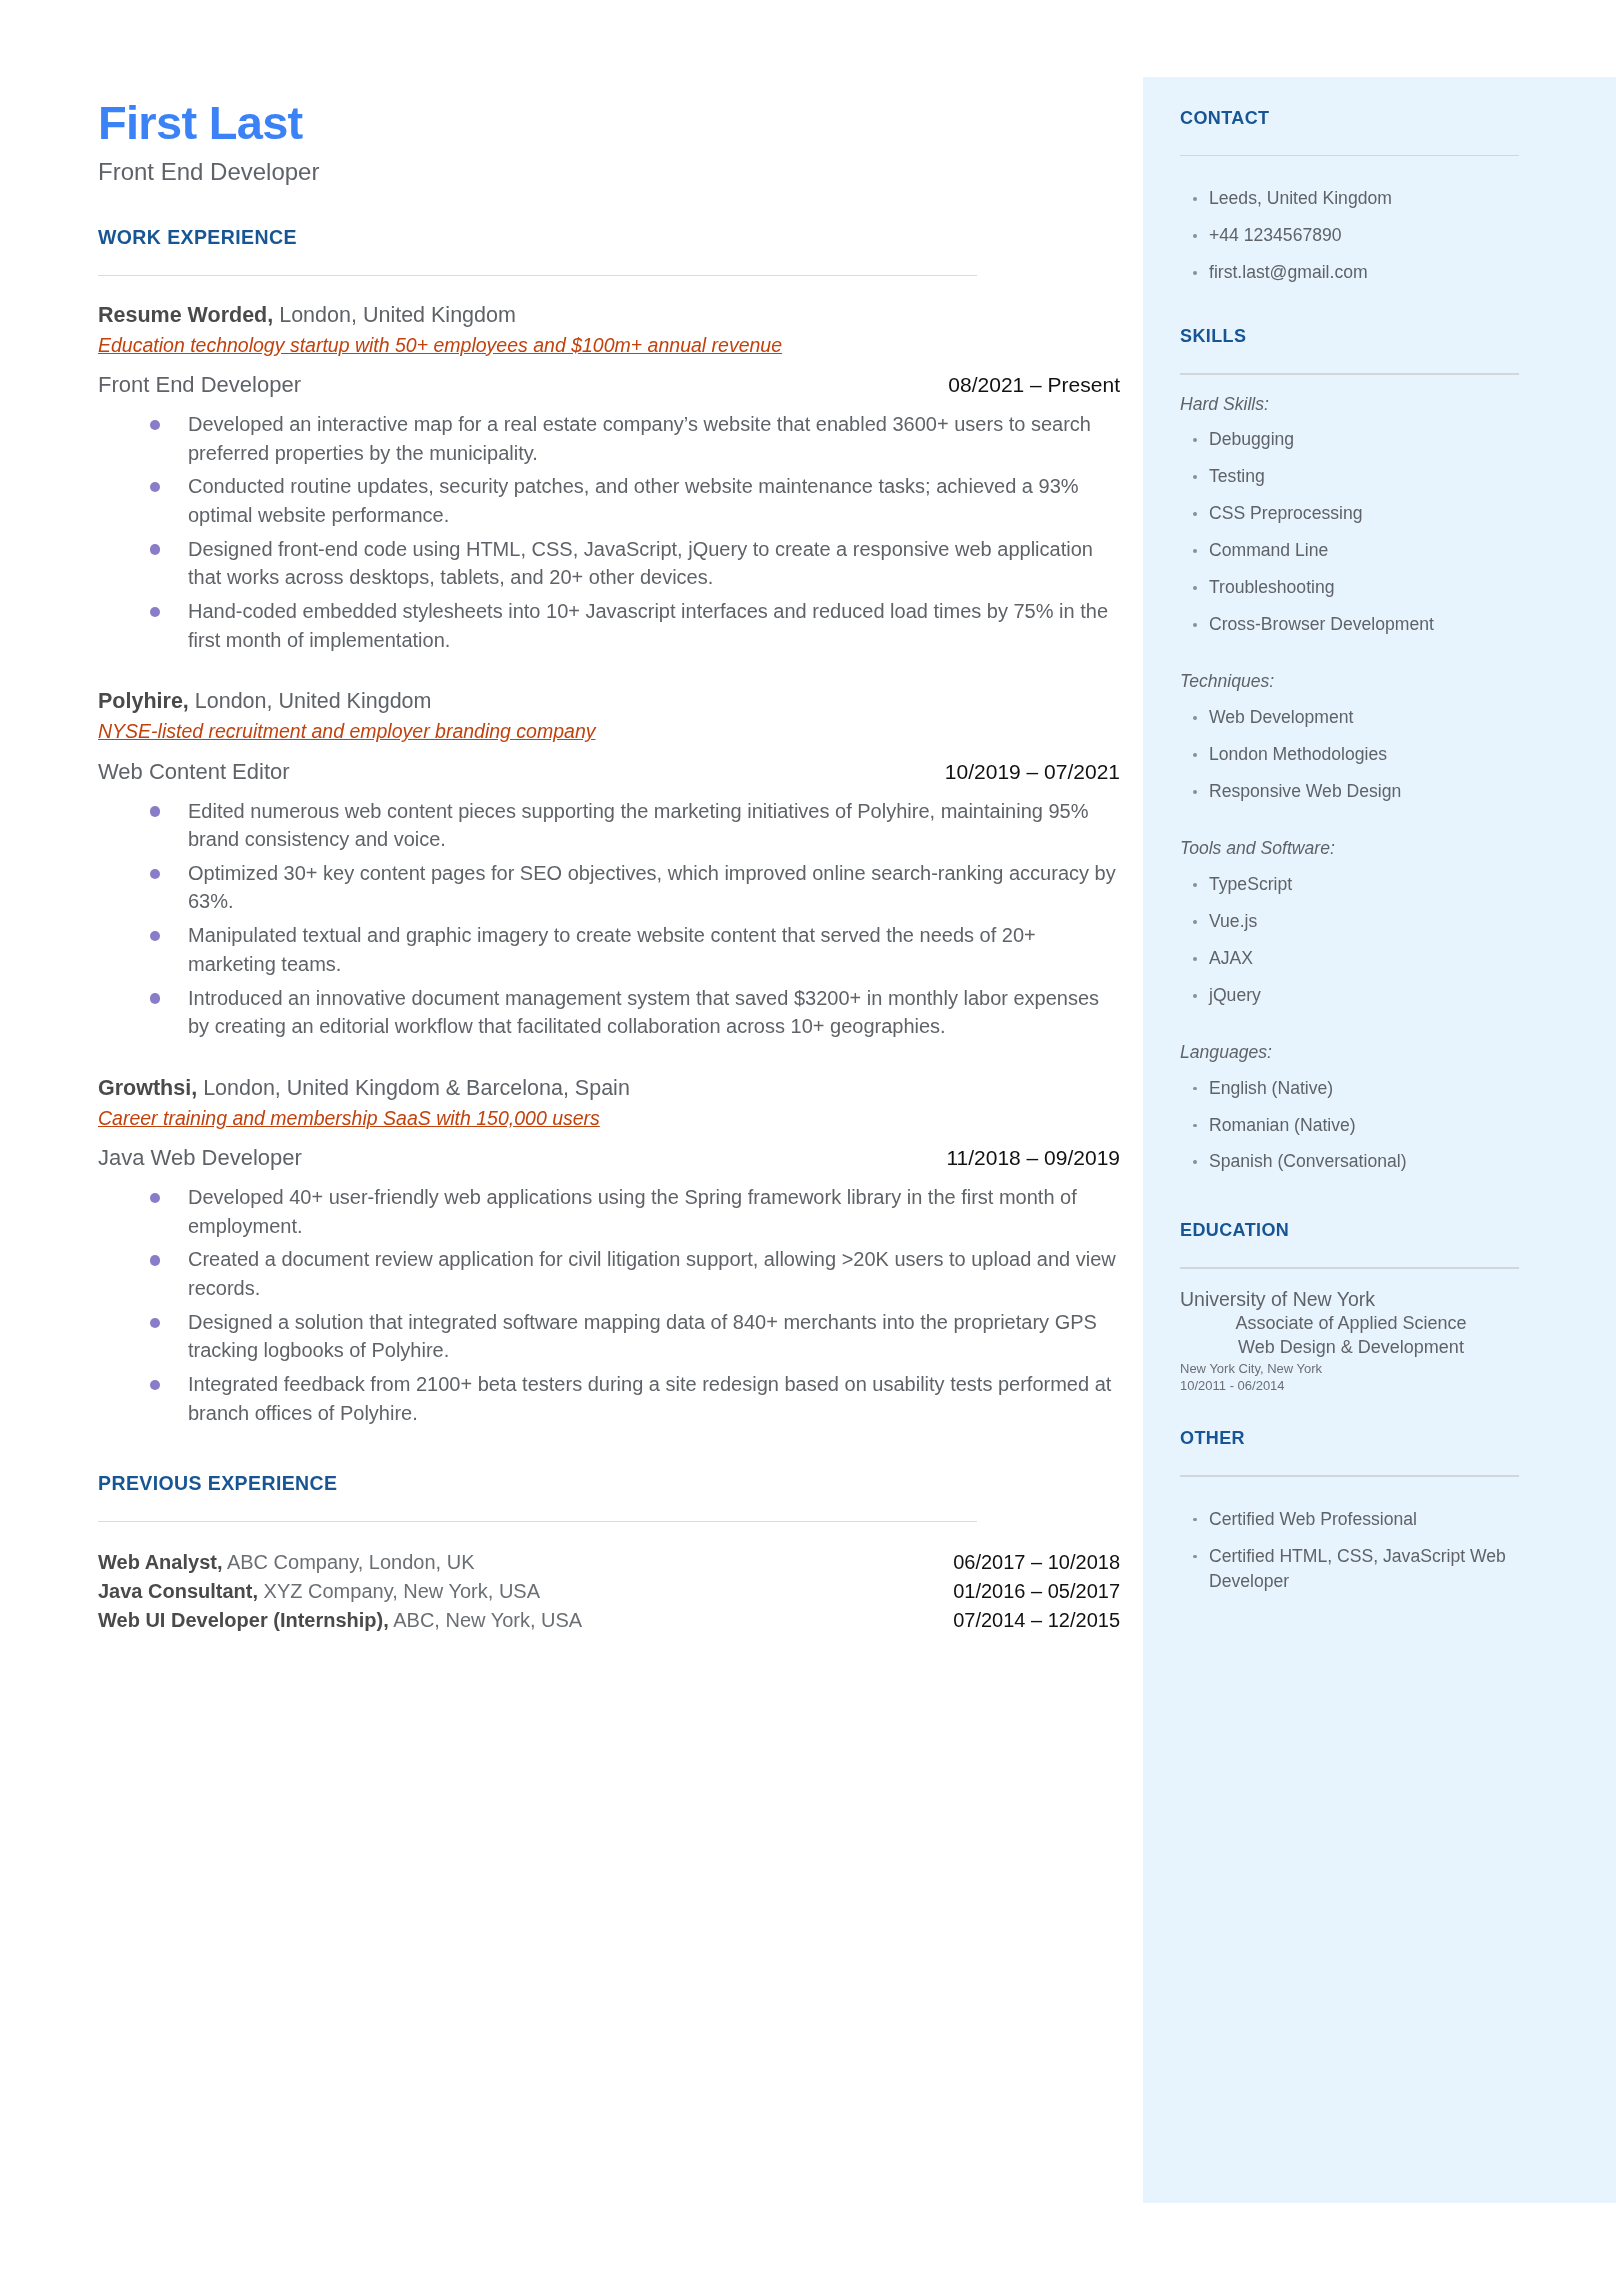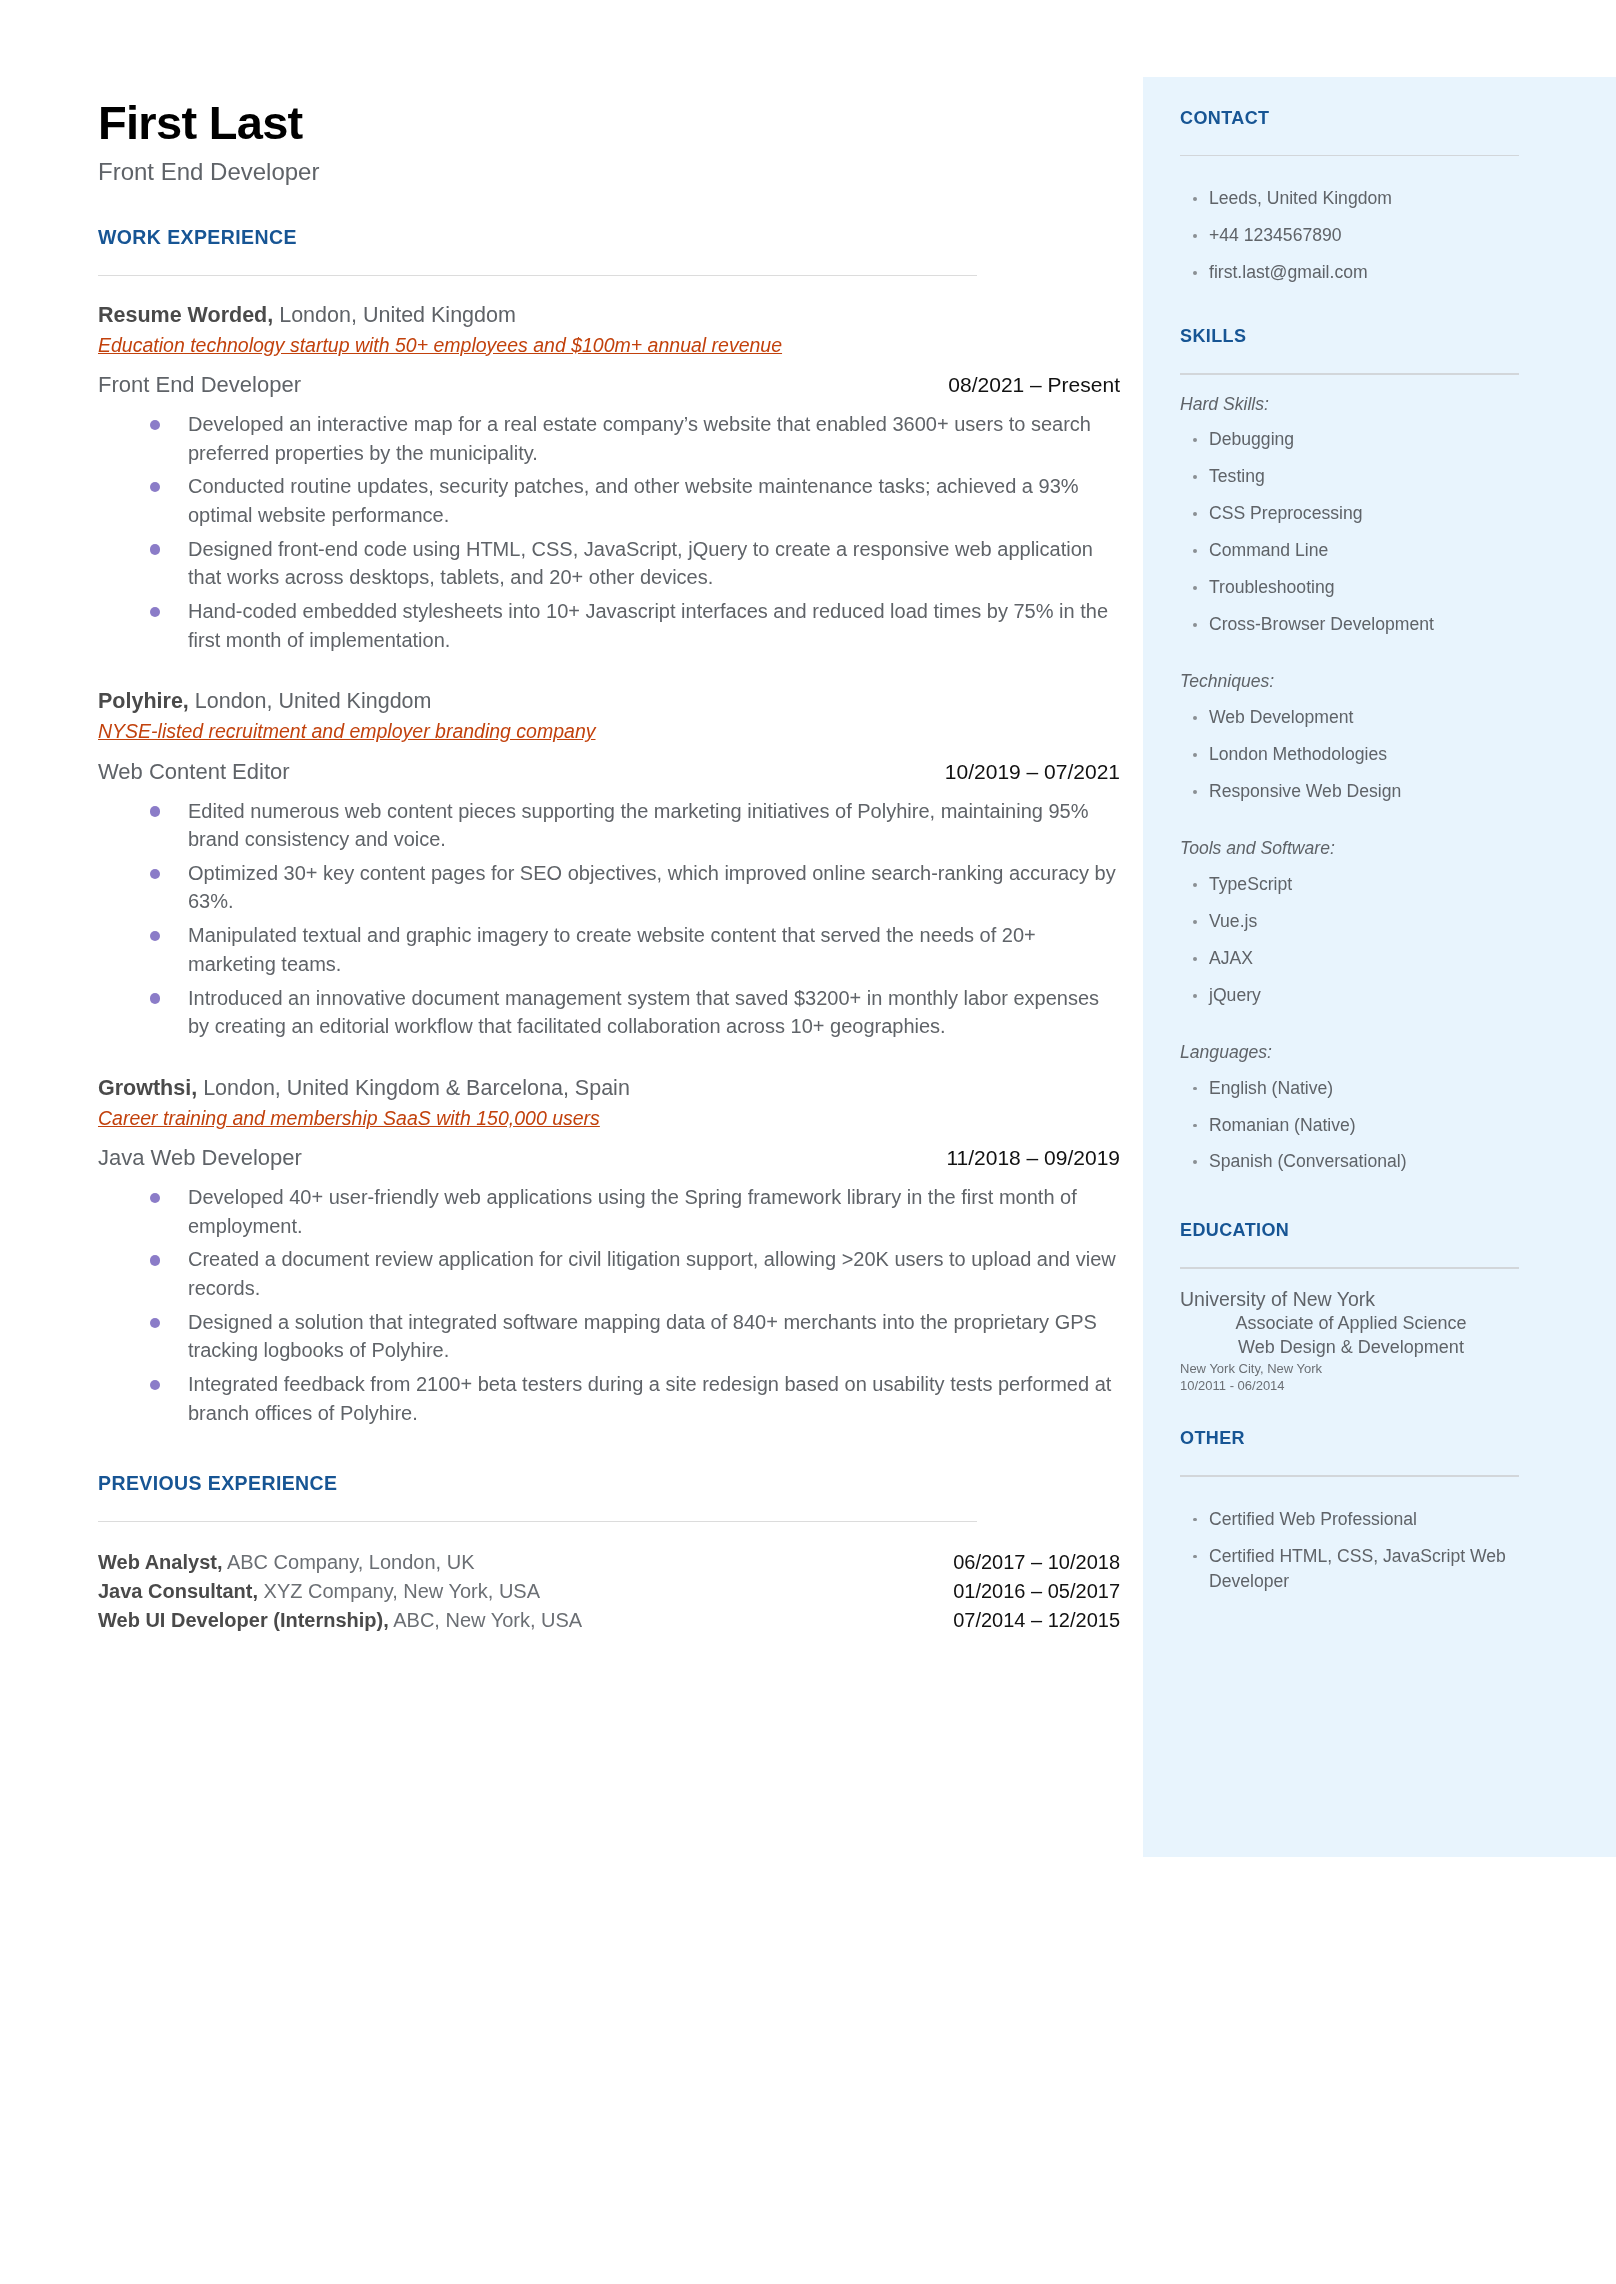--- a/index.html
+++ b/index.html
@@ -20,21 +20,21 @@
     background: #ffffff;
     overflow: hidden;
   }
 
   
   .sidebar-panel {
     position: absolute;
     left: 1143px;
     top: 77px;
     width: 474px;
-    height: 1780px;
+    height: 2126px;
     background: #e8f4fd;
   }
   .sidebar-inner {
     position: absolute;
     left: 37px;
     top: 31px;
     width: 342px;
   }
 
   
@@ -42,21 +42,21 @@
     position: absolute;
     left: 98px;
     top: 98px;
     width: 1022px;
   }
 
   
   .name {
     font-size: 47px;
     font-weight: bold;
-    color: #000000;
+    color: #3b82f6;
     letter-spacing: -0.7px;
     line-height: 1.05;
     margin: 0 0 10.4px 0;
   }
   .job-title-sub {
     font-size: 24px;
     color: #5f6368;
     font-weight: 400;
     line-height: 1.2;
     margin: 0;

